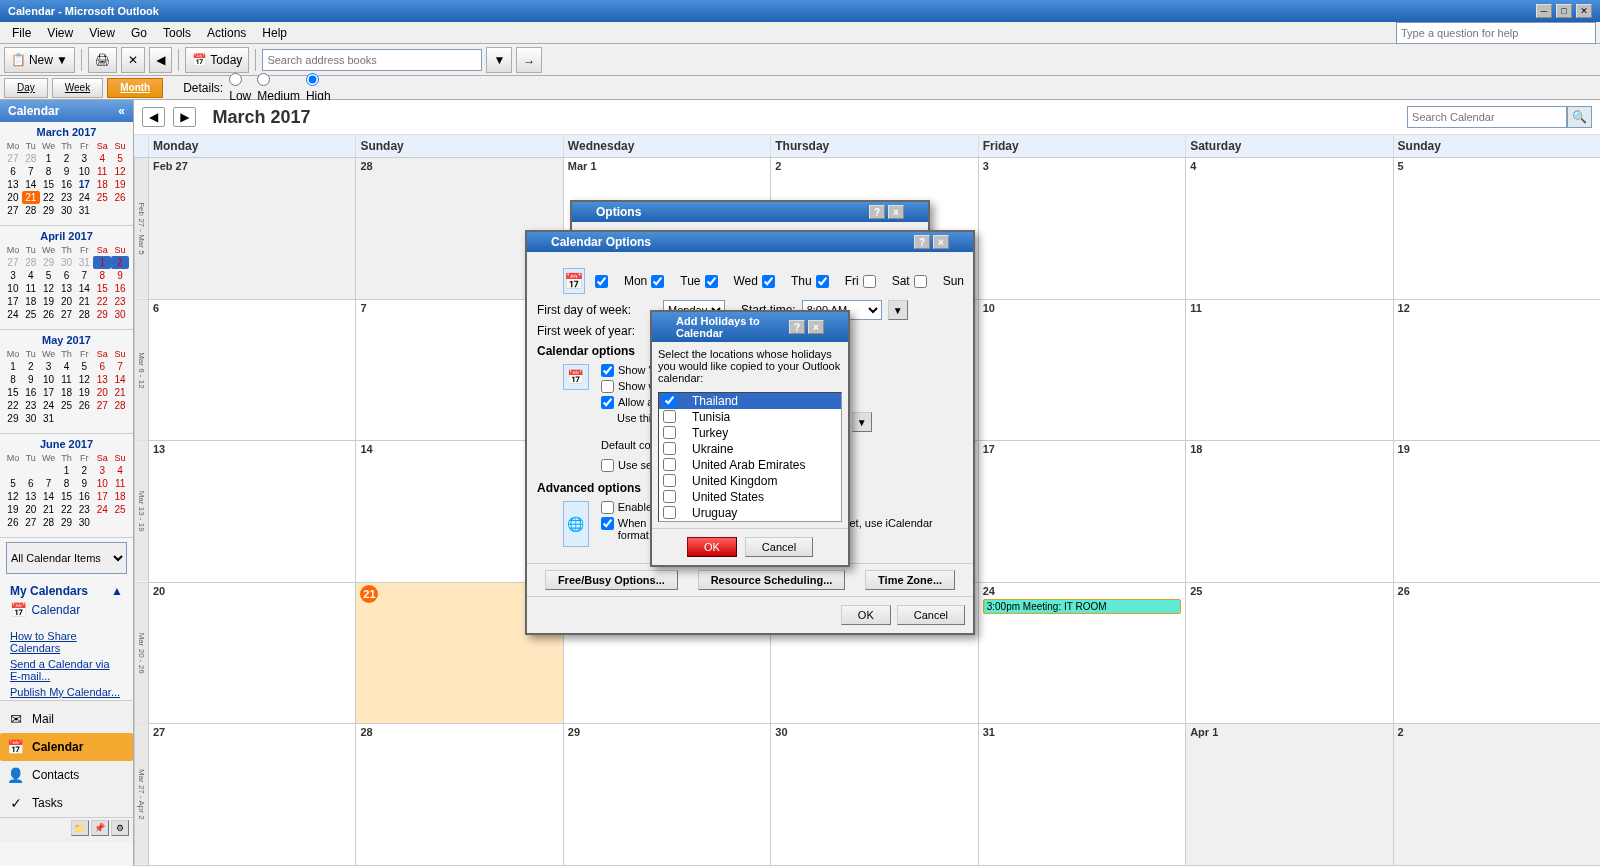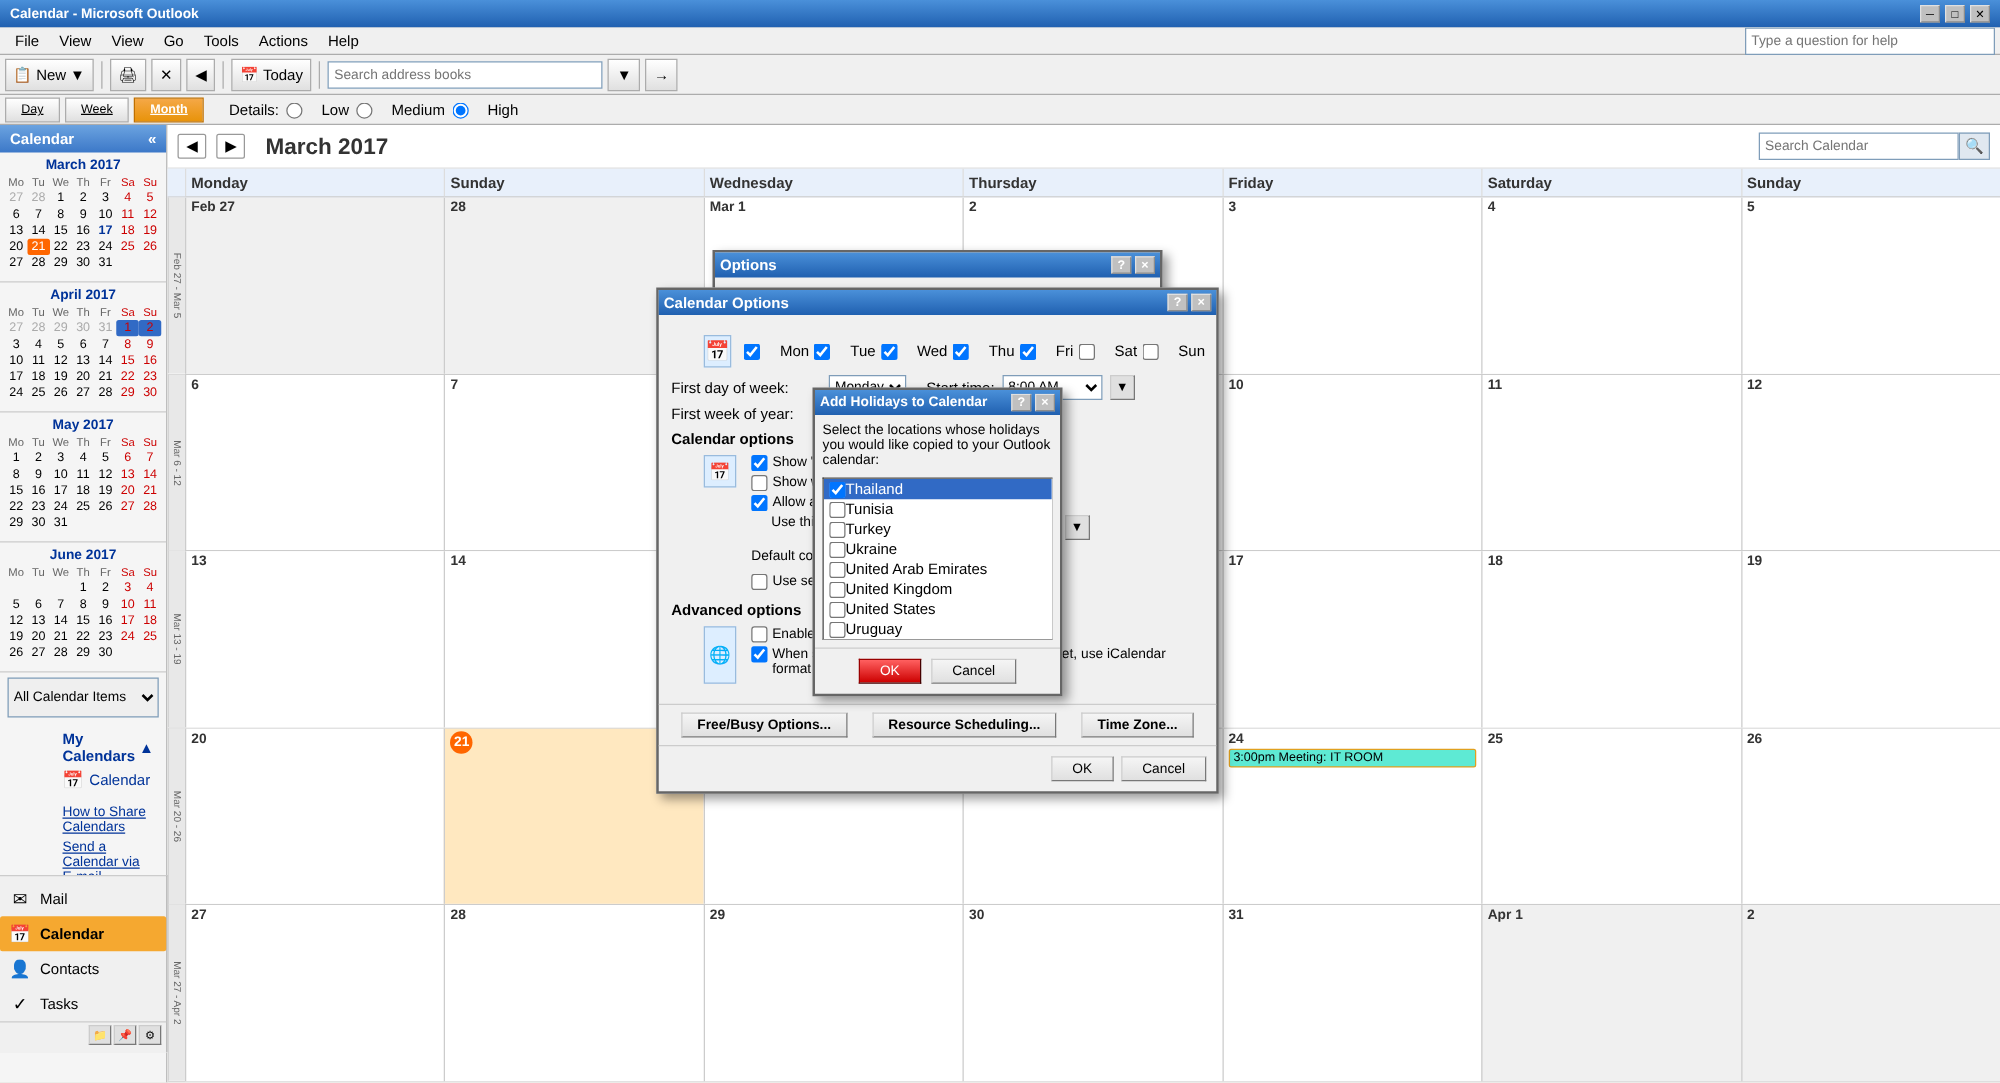--- a/index.html
+++ b/index.html
@@ -95,21 +95,21 @@
       background: linear-gradient(to bottom, #ffffff, #e0e0e0);
       text-decoration: underline;
     }
     .view-btn.active {
       background: linear-gradient(to bottom, #f5a847, #e8930a);
       border-color: #c07000;
       color: white;
       font-weight: bold;
     }
     .details-group { display: flex; align-items: center; gap: 6px; margin-left: 16px; }
-    .radio-label { display: flex; align-items: flex-end; gap: 15px; font-size: 11px; }
+    .radio-label { display: flex; align-items: flex-start; gap: 3px; font-size: 11px; flex-direction: column; }
 
     
     .sidebar {
       width: 134px;
       background: #f5f5f5;
       border-right: 1px solid #acacac;
       overflow-y: auto;
       flex-shrink: 0;
     }
     .sidebar-header {
@@ -132,21 +132,21 @@
       padding: 1px 2px;
       cursor: pointer;
       border-radius: 2px;
     }
     .mini-cal-day.today { background: #ff6600; color: white; border-radius: 2px; }
     .mini-cal-day.selected { background: #316ac5; color: white; }
     .mini-cal-day.other-month { color: #aaa; }
     .mini-cal-day.weekend { color: #cc0000; }
     .mini-cal-section { margin-top: 4px; border-top: 1px solid #ccc; padding-top: 4px; }
 
-    .sidebar-section { padding: 4px 6px; margin-left: 40px; }
+    .sidebar-section { padding: 4px 6px; }
     .sidebar-nav-item {
       display: flex; align-items: center; gap: 4px;
       padding: 2px 4px;
       cursor: pointer;
       font-size: 11px;
       color: #003399;
     }
     .sidebar-section-header {
       display: flex; align-items: center; justify-content: space-between;
       padding: 2px 4px;
@@ -240,21 +240,21 @@
       left: 570px;
       width: 360px;
       background: #f0f0f0;
       border: 2px solid #666;
       box-shadow: 4px 4px 8px rgba(0,0,0,0.4);
       z-index: 110;
     }
     .dialog-title-bar {
       background: linear-gradient(to bottom, #4a90d9, #2060b0);
       color: white;
-      padding: 3px 4px;
+      padding: 3px 24px;
       display: flex;
       align-items: center;
       justify-content: space-between;
       font-size: 12px;
       font-weight: bold;
     }
     .dialog-close { background: #c0c0c0; border: 1px outset #e0e0e0; width: 16px; height: 14px; cursor: pointer; font-size: 10px; display: flex; align-items: center; justify-content: center; }
 
     
     .dialog-cal-options {
@@ -294,22 +294,22 @@
     }
     .holidays-list {
       height: 130px;
       overflow-y: auto;
       border: 1px inset #999;
       background: white;
       margin: 6px;
     }
     .holiday-item {
       display: flex;
-      align-items: flex-end;
-      gap: 0;
+      align-items: flex-start;
+      gap: 16px;
       padding: 1px 4px;
       font-size: 11px;
       cursor: pointer;
     }
     .holiday-item.selected-item { background: #316ac5; color: white; }
     .nav-bottom-item {
       display: flex;
       align-items: center;
       gap: 6px;
       padding: 4px 6px;

